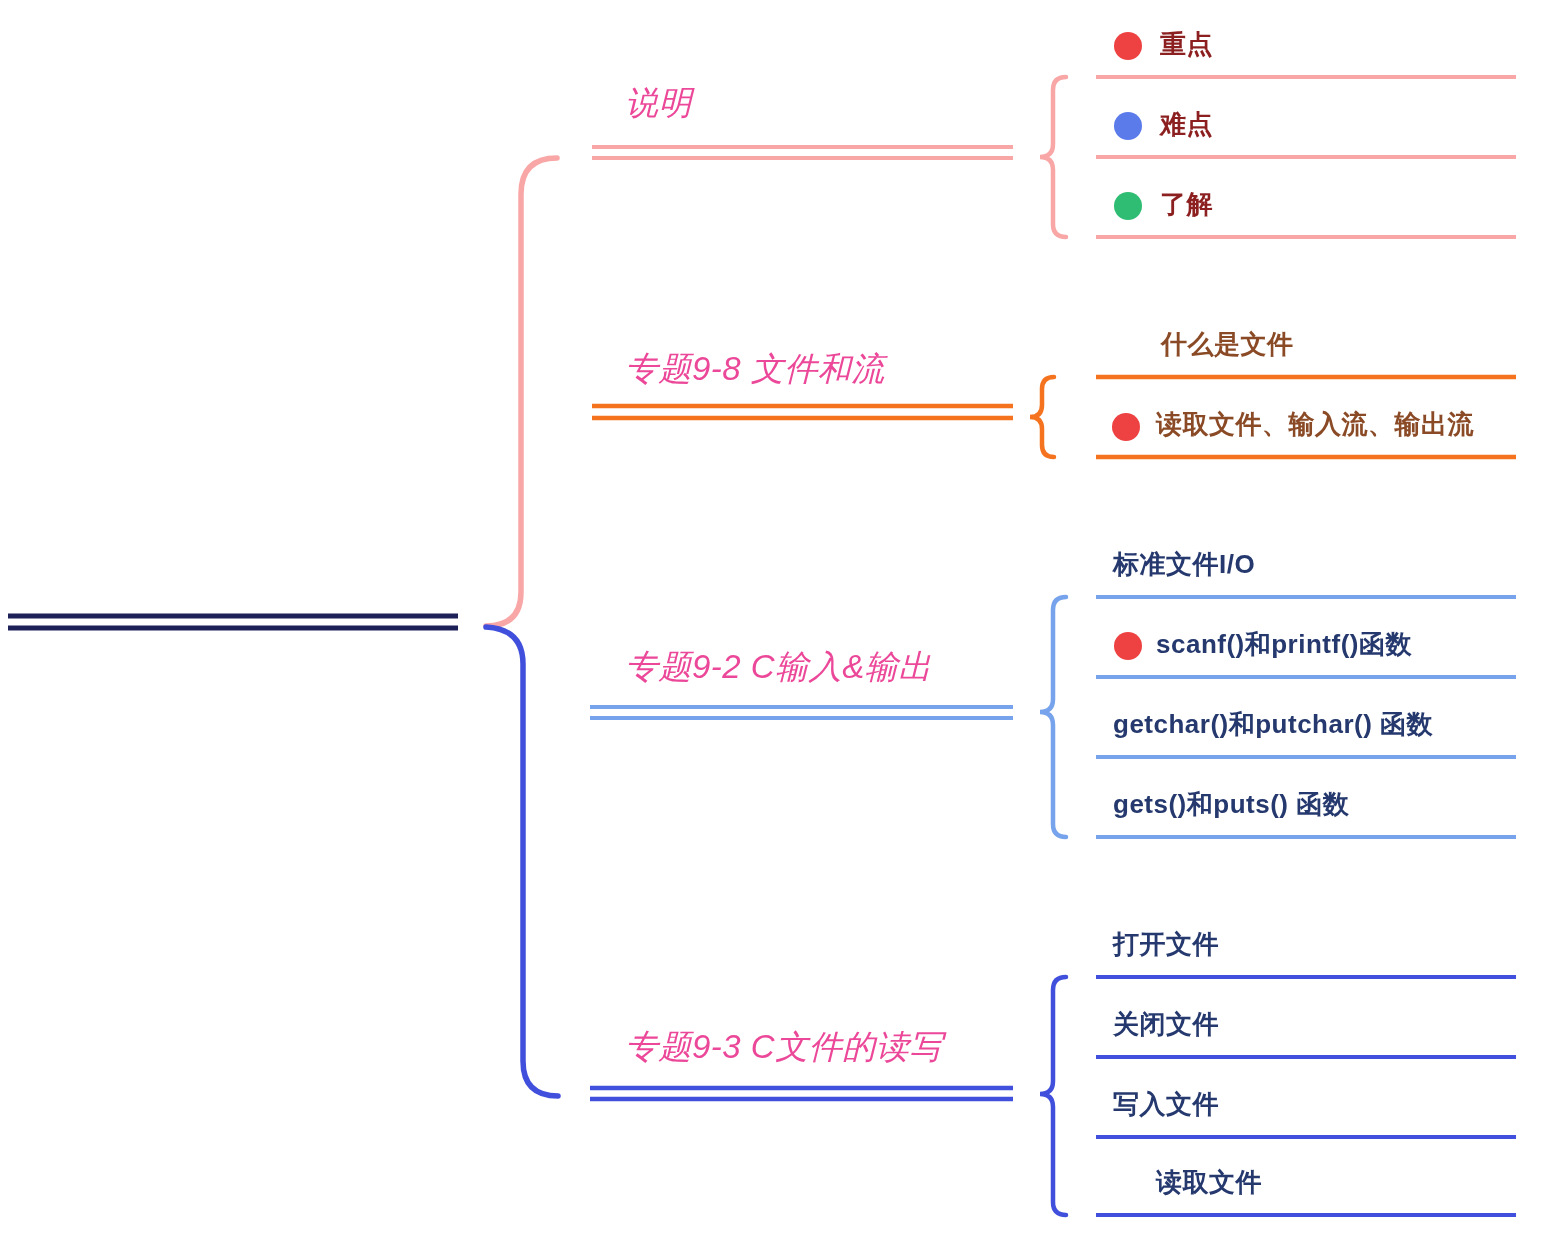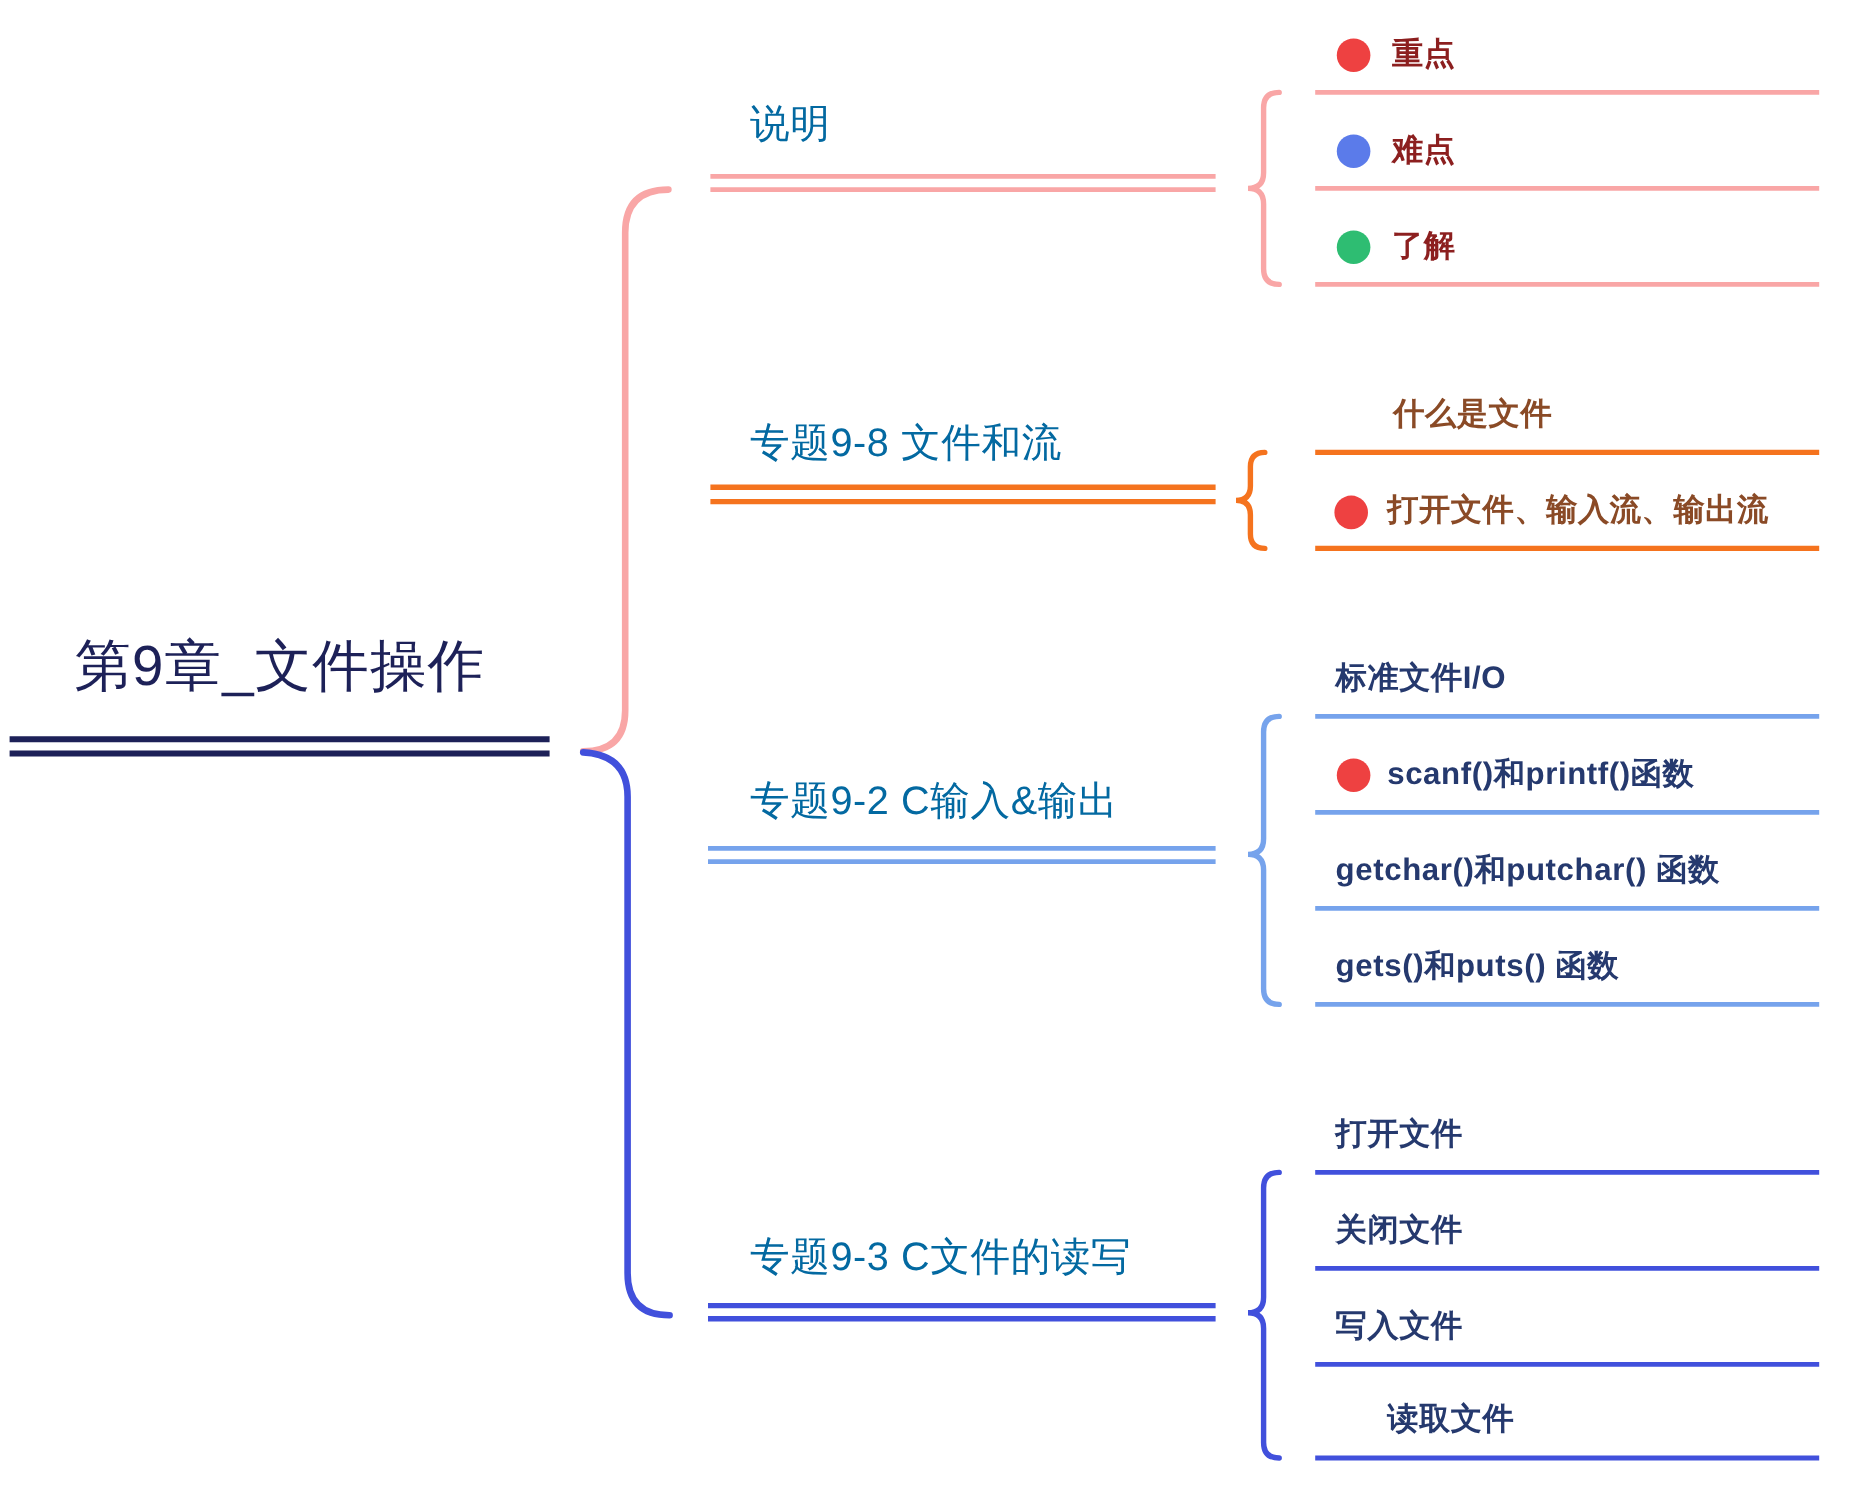--- a/index.html
+++ b/index.html
@@ -6,21 +6,21 @@
   .canvas{
     position:relative;
     width:1543px;height:1255px;
     background:#ffffff;
     font-family:"Liberation Sans","DejaVu Sans",sans-serif;
     overflow:hidden;
   }
   svg.layer{position:absolute;left:0;top:0;width:1543px;height:1255px;}
   .label{position:absolute;white-space:nowrap;line-height:1.15;}
   .root-label{font-size:47px;font-weight:500;color:#1d2158;letter-spacing:1px;}
-  .topic-label{font-size:33px;font-weight:400;color:#0369a1;letter-spacing:0.5px;}
+  .topic-label{font-size:33px;font-weight:400;color:#ec4899;letter-spacing:0.5px;font-style:italic;}
   .child-label{font-size:26px;font-weight:700;letter-spacing:0.5px;}
   .c-maroon{color:#8c1f1f;}
   .c-brown{color:#8a4a26;}
   .c-navy{color:#25396e;}
 </style>
 </head>
 <body>
 
 <div class="canvas">
 
@@ -61,33 +61,32 @@
     <line x1="1096" y1="1137" x2="1516" y2="1137" stroke-width="4" stroke="#4150dc"></line>
     <line x1="1096" y1="1215" x2="1516" y2="1215" stroke-width="4" stroke="#4150dc"></line>
 
     <circle cx="1128" cy="46" r="14" fill="#ee4141"></circle>
     <circle cx="1128" cy="126" r="14" fill="#5b7bea"></circle>
     <circle cx="1128" cy="206" r="14" fill="#2ebd72"></circle>
     <circle cx="1126" cy="427" r="14" fill="#ee4141"></circle>
     <circle cx="1128" cy="646" r="14" fill="#ee4141"></circle>
   </svg>
 
-  <div class="label root-label" style="left:62px;top:528px;">第9章_文件操作</div>
 
   <div class="label topic-label" style="left:625px;top:84px;">说明</div>
   <div class="label topic-label" style="left:625px;top:350px;">专题9-8 文件和流</div>
   <div class="label topic-label" style="left:625px;top:648px;">专题9-2 C输入&amp;输出</div>
   <div class="label topic-label" style="left:625px;top:1028px;">专题9-3 C文件的读写</div>
 
   <div class="label child-label c-maroon" style="left:1160px;top:30px;">重点</div>
   <div class="label child-label c-maroon" style="left:1160px;top:110px;">难点</div>
   <div class="label child-label c-maroon" style="left:1160px;top:190px;">了解</div>
 
   <div class="label child-label c-brown" style="left:1161px;top:330px;">什么是文件</div>
-  <div class="label child-label c-brown" style="left:1156px;top:410px;">打开文件、输入流、输出流</div>
+  <div class="label child-label c-brown" style="left:1156px;top:410px;">读取文件、输入流、输出流</div>
 
   <div class="label child-label c-navy" style="left:1113px;top:550px;">标准文件I/O</div>
   <div class="label child-label c-navy" style="left:1156px;top:630px;">scanf()和printf()函数</div>
   <div class="label child-label c-navy" style="left:1113px;top:710px;">getchar()和putchar() 函数</div>
   <div class="label child-label c-navy" style="left:1113px;top:790px;">gets()和puts() 函数</div>
 
   <div class="label child-label c-navy" style="left:1113px;top:930px;">打开文件</div>
   <div class="label child-label c-navy" style="left:1113px;top:1010px;">关闭文件</div>
   <div class="label child-label c-navy" style="left:1113px;top:1090px;">写入文件</div>
   <div class="label child-label c-navy" style="left:1113px;top:1168px;margin-left:43px;">读取文件</div>

